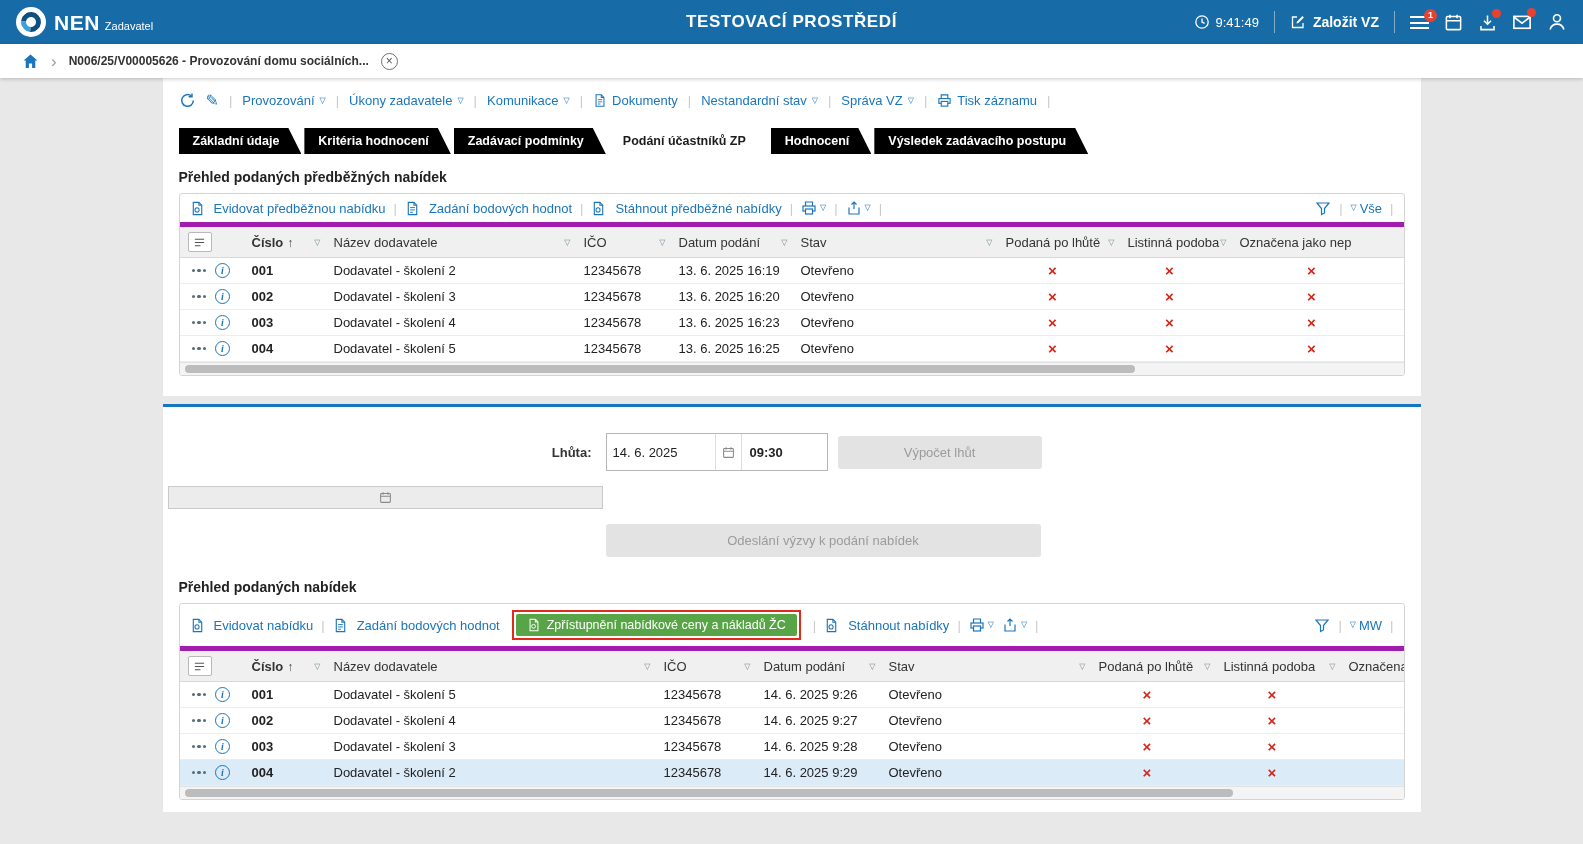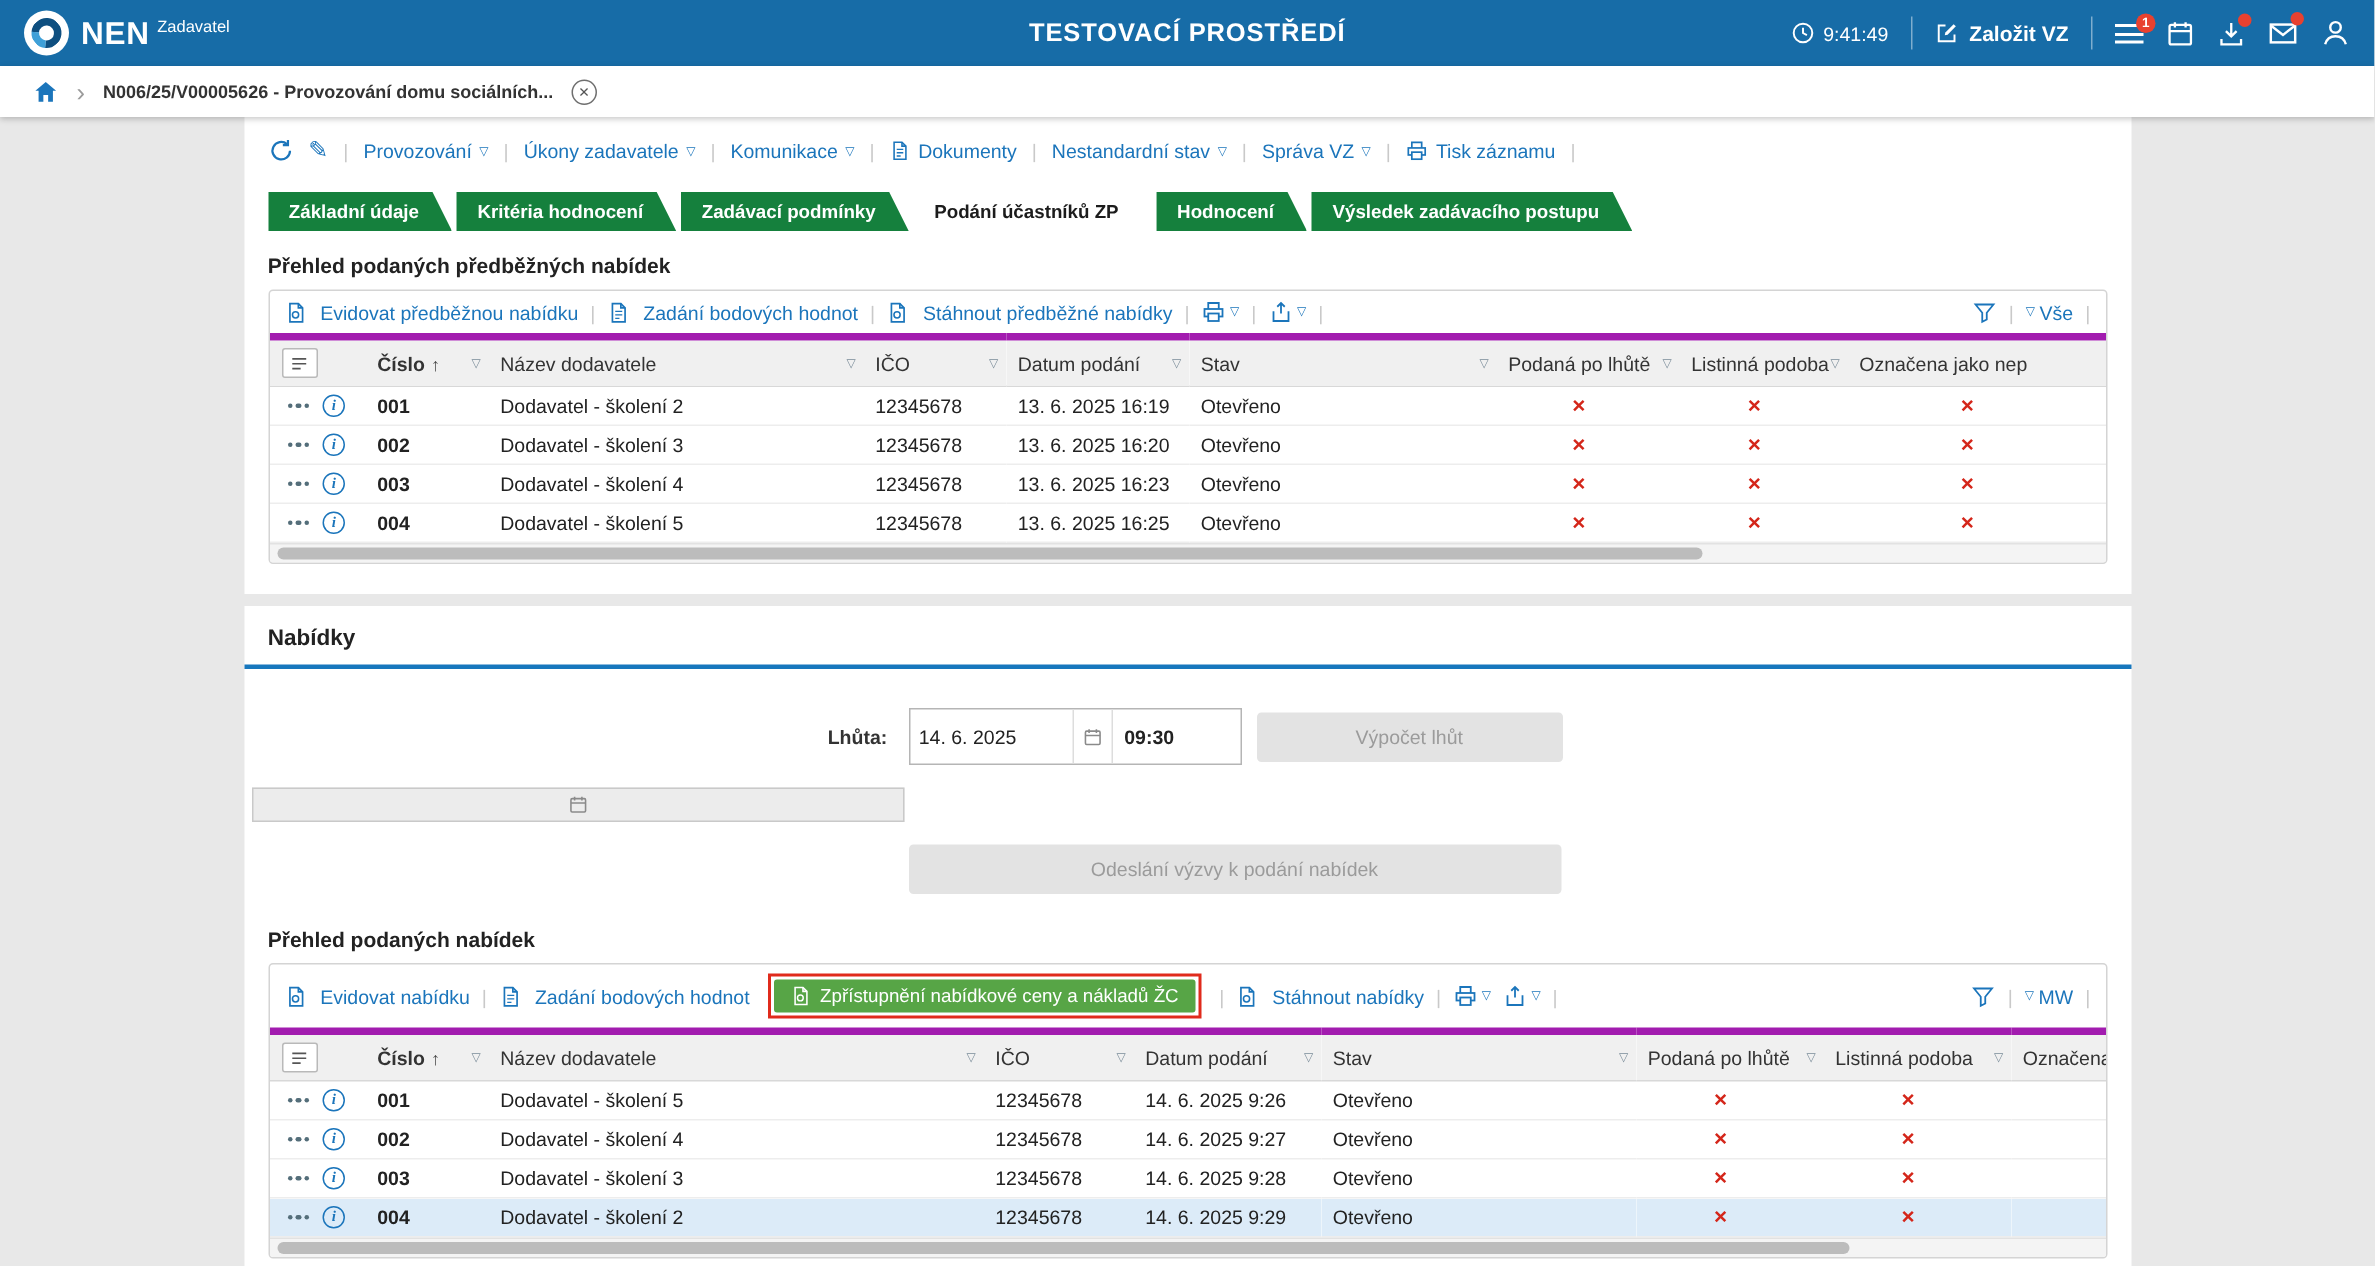--- a/index.html
+++ b/index.html
@@ -9,21 +9,21 @@
     font-family:"Liberation Sans", sans-serif;
     font-size:13px; color:#222; overflow:hidden;
   }
   svg { display:block; }
 
   
   .topbar { height:44px; background:#176CA7; display:flex; align-items:center; padding:0 16px; color:#fff; position:relative; }
   .brand { display:flex; align-items:center; gap:8px; }
   .logo-ring { width:30px; height:30px; background:#fff; border-radius:50%; position:relative; flex:none; }
   .logo-ring::after { content:""; position:absolute; inset:5px; border-radius:50%; border:5px solid #0E4F80; border-left-color:#3FA0D8; transform:rotate(-40deg); }
-  .brand-text { display:flex; align-items:flex-start; gap:5px; }
+  .brand-text { display:flex; align-items:flex-end; gap:5px; }
   .brand-name { font-size:21px; font-weight:bold; letter-spacing:.5px; line-height:1; }
   .brand-sub { font-size:11px; padding-bottom:1px; }
   .topbar-title { position:absolute; left:50%; transform:translateX(-50%); font-weight:bold; font-size:17px; letter-spacing:.6px; }
   .topbar-right { margin-left:auto; display:flex; align-items:center; gap:15px; }
   .tb-divider { width:1px; height:22px; background:rgba(255,255,255,.45); }
   .clock-group { display:flex; align-items:center; gap:6px; font-size:13px; }
   .create-vz { display:flex; align-items:center; gap:7px; font-weight:bold; font-size:14px; cursor:pointer; }
   .tb-iconbtn { position:relative; cursor:pointer; display:flex; align-items:center; }
   .badge { position:absolute; top:-7px; right:-8px; background:#E8412F; color:#fff; font-size:9px; min-width:13px; height:13px; border-radius:7px; display:flex; align-items:center; justify-content:center; padding:0 3px; font-weight:bold; }
   .dot-badge { position:absolute; top:-4px; right:-4px; width:9px; height:9px; border-radius:50%; background:#E8412F; }
@@ -43,21 +43,21 @@
 
   
   .rec-toolbar { display:flex; align-items:center; gap:10px; padding:14px 16px 2px; color:#1B75BB; font-size:13px; }
   .sep { color:#c9c9c9; font-size:13px; }
   .rt-link { display:flex; align-items:center; gap:5px; cursor:pointer; white-space:nowrap; }
   .caret { font-size:8px; line-height:1; color:#1B75BB; }
   .glyph-icon { font-size:16px; line-height:1; cursor:pointer; }
 
   
   .tabs { display:flex; gap:3px; padding:17px 0 0 16px; }
-  .tab { background:#15803d; color:#fff; font-weight:bold; font-size:12.5px; padding:6px 22px 6px 14px; clip-path:polygon(0 0, calc(100% - 13px) 0, 100% 100%, 0 100%); cursor:pointer; white-space:nowrap; }
+  .tab { background:#000000; color:#fff; font-weight:bold; font-size:12.5px; padding:6px 22px 6px 14px; clip-path:polygon(0 0, calc(100% - 13px) 0, 100% 100%, 0 100%); cursor:pointer; white-space:nowrap; }
   .tab.active { background:#fff; color:#1c1c1c; }
 
   .section-title { font-size:14px; font-weight:bold; color:#222; margin:15px 16px 8px; }
 
   
   .grid-panel { margin:0 16px; border:1px solid #d4d4d4; border-radius:3px; background:#fff; overflow:hidden; }
   .grid-toolbar { display:flex; align-items:center; gap:8px; padding:6px 10px; font-size:13px; color:#1B75BB; }
   .gt-link { display:flex; align-items:flex-end; gap:9px; cursor:pointer; white-space:nowrap; }
   .gt-right { margin-left:auto; display:flex; align-items:center; gap:8px; }
   .icon-caret-pair { display:flex; align-items:center; gap:3px; cursor:pointer; }
@@ -416,21 +416,20 @@
           </tr>
         </tbody>
       </table>
       <div class="hscroll">
           <div class="hthumb" style="width:78%"></div>
         </div>
     </div>
   </div>
 
   <div class="panel-b">
-    <div class="nab-title">Nabídky</div>
     <div class="blue-rule"></div>
 
     <div class="form">
       <div class="form-row">
         <span class="form-label">Lhůta:</span>
         <span class="dt-compound">
           <span class="dt-date">14. 6. 2025</span>
           <span class="dt-calbox">
             <svg width="13" height="13" viewBox="0 0 16 16">
                 <rect x="2" y="3" width="12" height="11" rx="1" fill="none" stroke="#8a8a8a" stroke-width="1.3"></rect>

